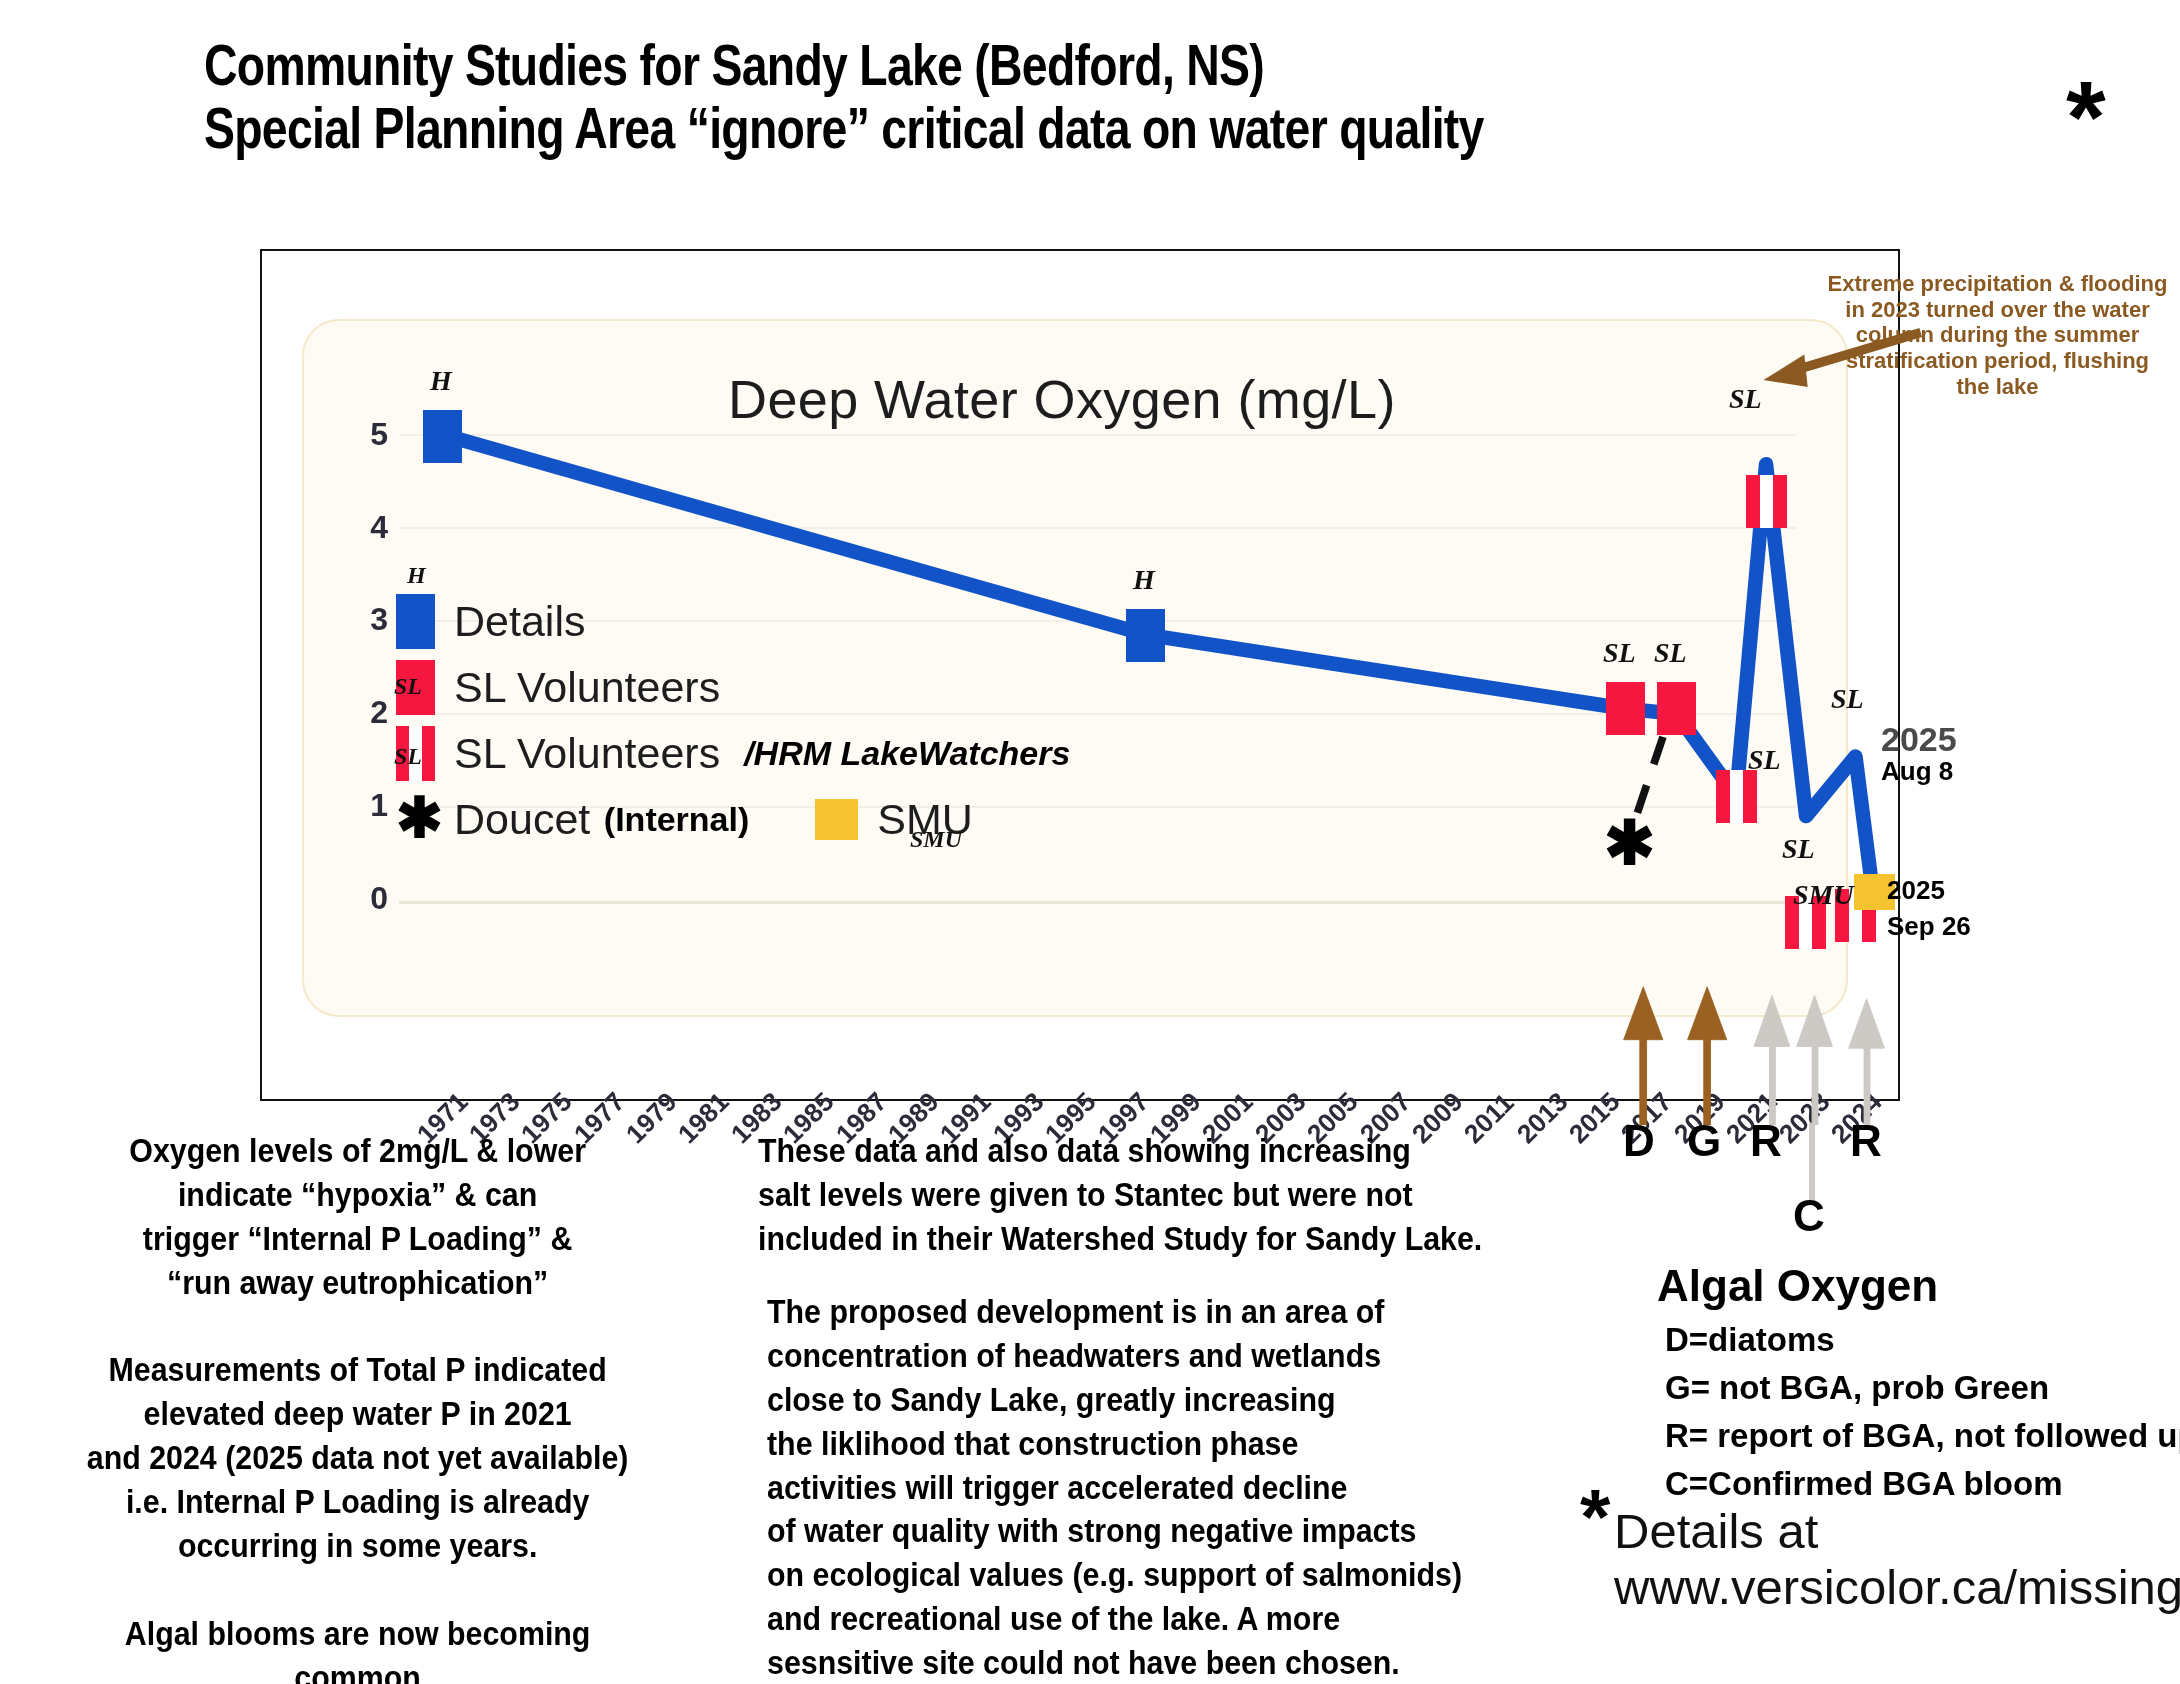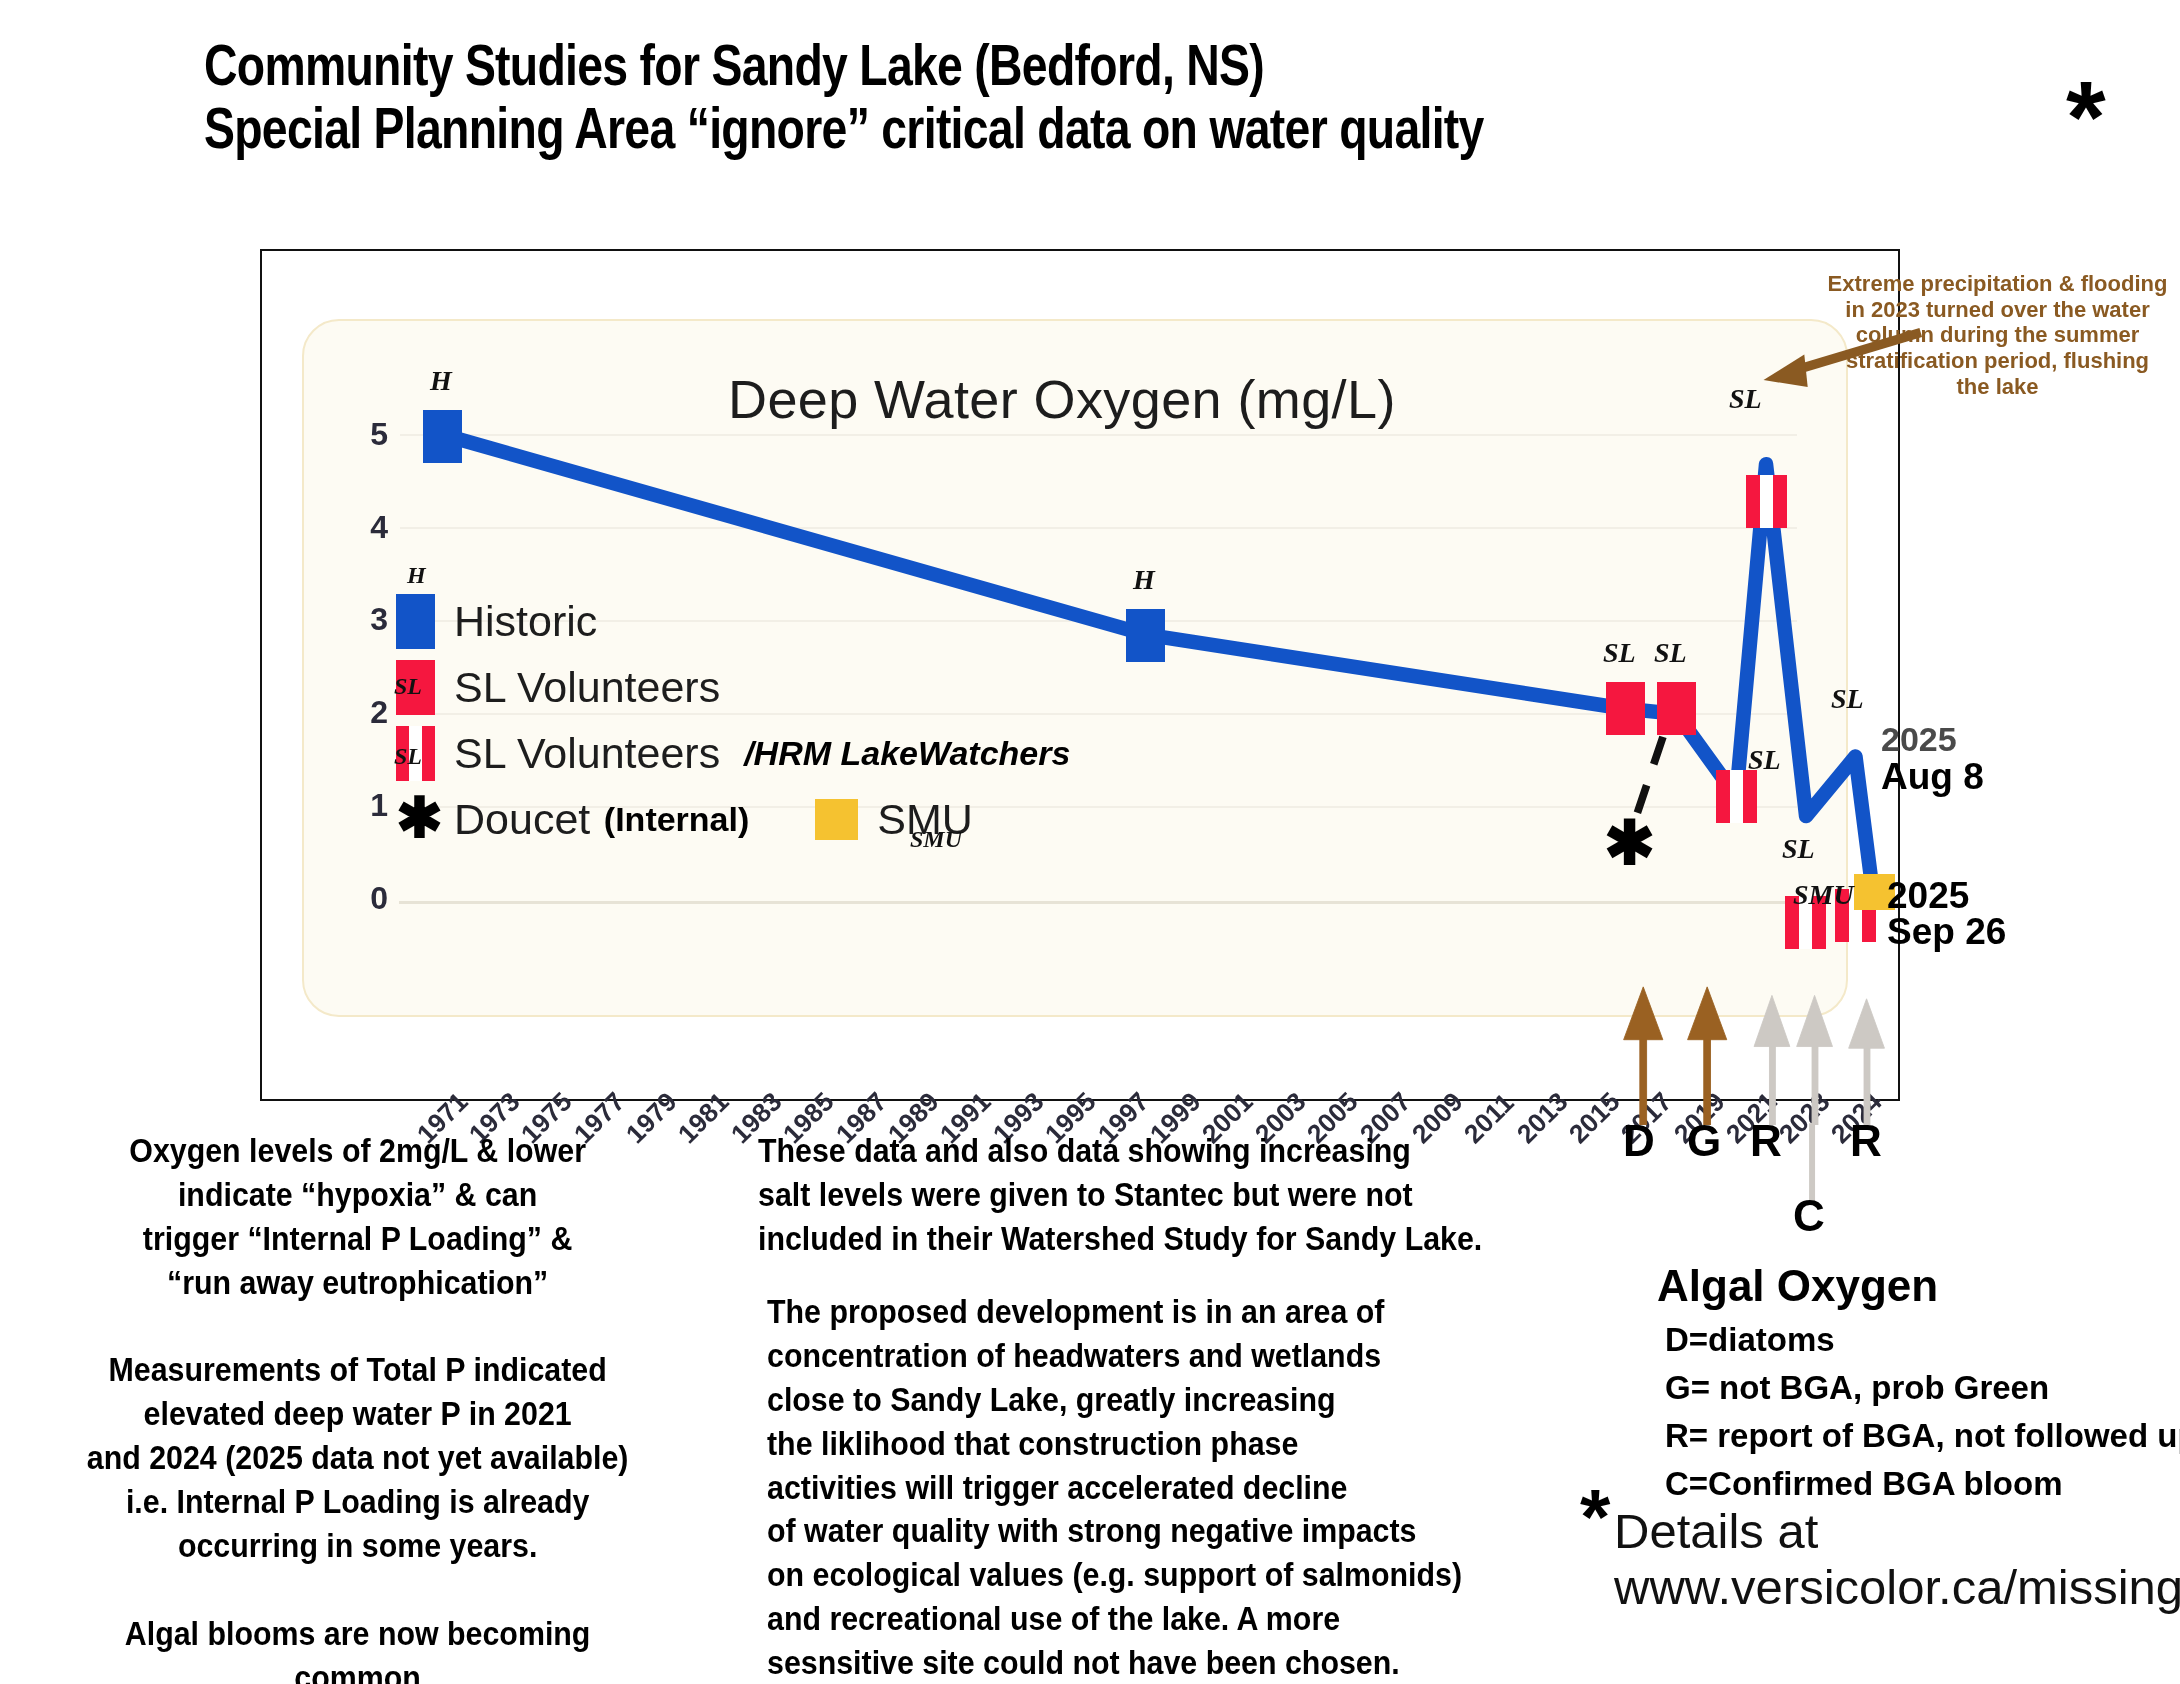--- a/index.html
+++ b/index.html
@@ -102,21 +102,21 @@
   }
 
   
   #precip-note{
     left:1827px;top:271px;width:341px;
     color:#8a5a22;font-weight:bold;font-size:22px;line-height:1.17;
     text-align:center;
   }
 
   
-  .yr-note{font-size:37px;font-weight:bold;color:#000;white-space:nowrap;}
+  .yr-note{font-size:26px;font-weight:bold;color:#000;white-space:nowrap;}
   .yr-note-grey{font-size:34px;font-weight:bold;color:#4a4a4a;white-space:nowrap;}
 
   
   .arrow-letter{font-size:44px;font-weight:bold;color:#000;}
 
   
   .btxt{
     font-weight:bold;color:#000;font-size:33px;line-height:1.33;
     transform:scaleX(0.92);transform-origin:left top;
     white-space:pre-line;
@@ -203,21 +203,21 @@
 
 <div class="abs" id="precip-note">Extreme precipitation &amp; flooding in 2023 turned over the water column during the summer stratification period, flushing the lake</div>
 <svg class="abs" style="left:1755px;top:324px;width:170px;height:102px;" viewBox="0 0 200 120">
   <line x1="195" y1="10" x2="38" y2="57" stroke="#8a5a22" stroke-width="11"></line>
   <polygon points="10,66 58,36 62,74" fill="#8a5a22"></polygon>
 </svg>
 
 <div class="abs" id="legend">
   <div class="lg-row">
     <div class="lg-sw mk-historic"></div>
-    <div class="lg-txt">Historic</div>
+    <div class="lg-txt">Details</div>
   </div>
   <div class="lg-row">
     <div class="lg-sw mk-slv"></div>
     <div class="lg-txt">SL Volunteers</div>
   </div>
   <div class="lg-row">
     <div class="lg-sw mk-lw"></div>
     <div class="lg-txt">SL Volunteers</div>
     <div class="lg-txt-bold" style="margin-left:24px;font-style:italic;">/HRM LakeWatchers</div>
   </div>

